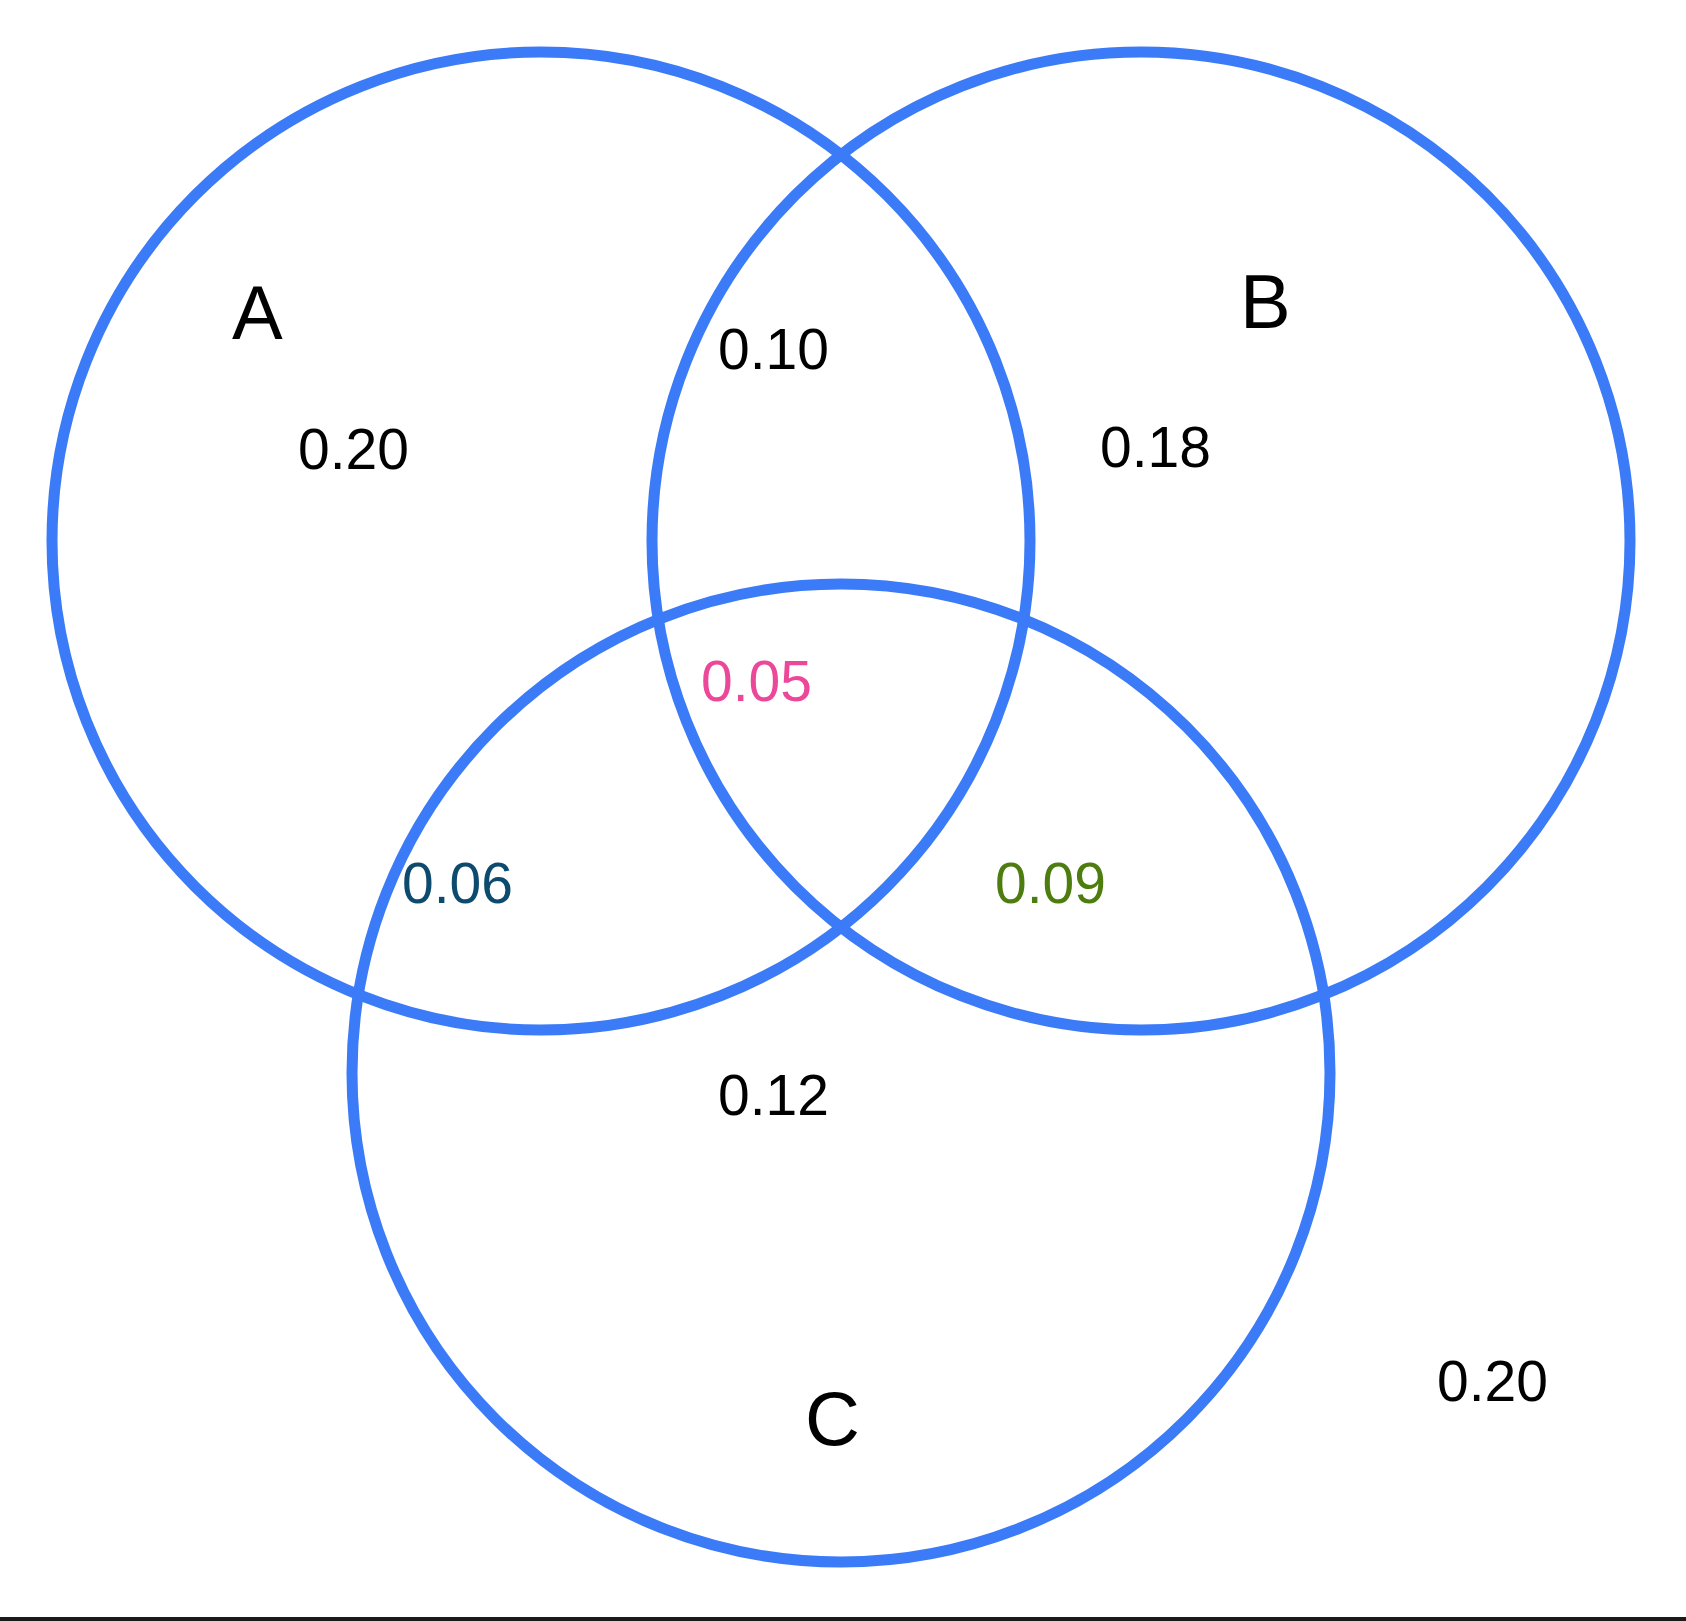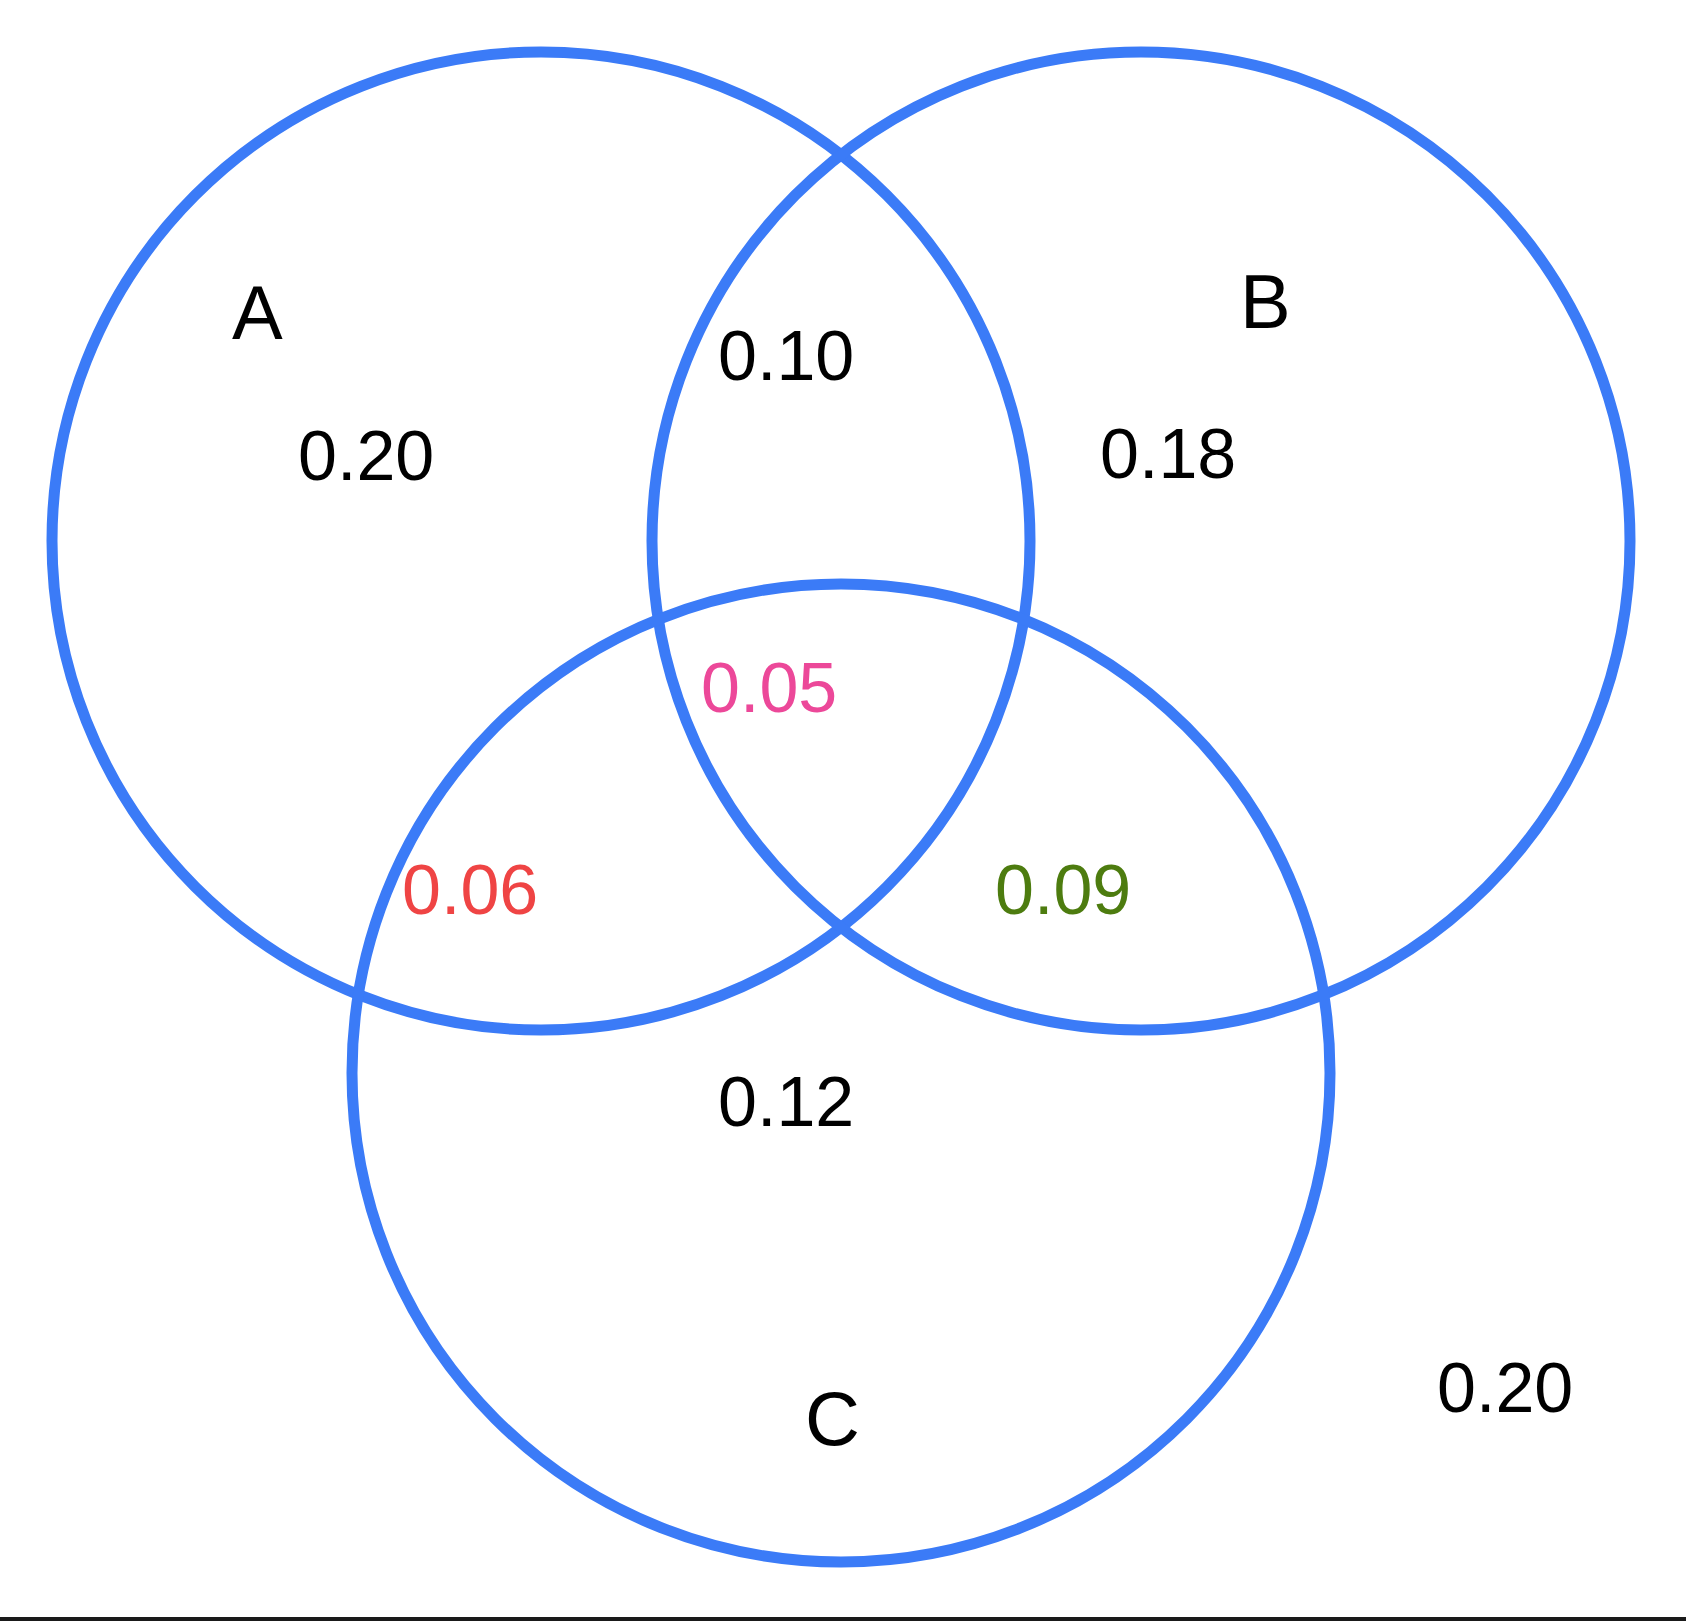--- a/index.html
+++ b/index.html
@@ -36,21 +36,21 @@
     font-family: "Liberation Sans", sans-serif;
     color: #000000;
     white-space: nowrap;
     line-height: 1;
     font-weight: 400;
   }
   .set-name {
     font-size: 76px;
   }
   .region-value {
-    font-size: 70px;
+    font-size: 57px;
   }
   
   #label-set-a { left: 232px;  top: 275px;  }
   #label-set-b { left: 1240px; top: 264px;  }
   #label-set-c { left: 805px;  top: 1381px; }
   
   #label-only-a      { left: 298px;  top: 421px;  }
   #label-only-b      { left: 1100px; top: 419px;  }
   #label-only-c      { left: 718px;  top: 1067px; }
   #label-a-b         { left: 718px;  top: 321px;  }
@@ -71,18 +71,18 @@
   </svg>
 
   <span id="label-set-a" class="venn-label set-name" style="color: rgb(0, 0, 0);">A</span>
   <span id="label-set-b" class="venn-label set-name" style="color: rgb(0, 0, 0);">B</span>
   <span id="label-set-c" class="venn-label set-name" style="color: rgb(0, 0, 0);">C</span>
 
   <span id="label-only-a" class="venn-label region-value" style="color: rgb(0, 0, 0);">0.20</span>
   <span id="label-only-b" class="venn-label region-value" style="color: rgb(0, 0, 0);">0.18</span>
   <span id="label-only-c" class="venn-label region-value" style="color: rgb(0, 0, 0);">0.12</span>
   <span id="label-a-b" class="venn-label region-value" style="color: rgb(0, 0, 0);">0.10</span>
-  <span id="label-a-c" class="venn-label region-value" style="color: #ef4444;">0.06</span>
+  <span id="label-a-c" class="venn-label region-value" style="color: #0c4a6e;">0.06</span>
   <span id="label-b-c" class="venn-label region-value" style="color: #4d7c0f;">0.09</span>
   <span id="label-a-b-c" class="venn-label region-value" style="color: #ec4899;">0.05</span>
   <span id="label-outside" class="venn-label region-value" style="color: rgb(0, 0, 0);">0.20</span>
 
 </div>
 
 </body></html>

